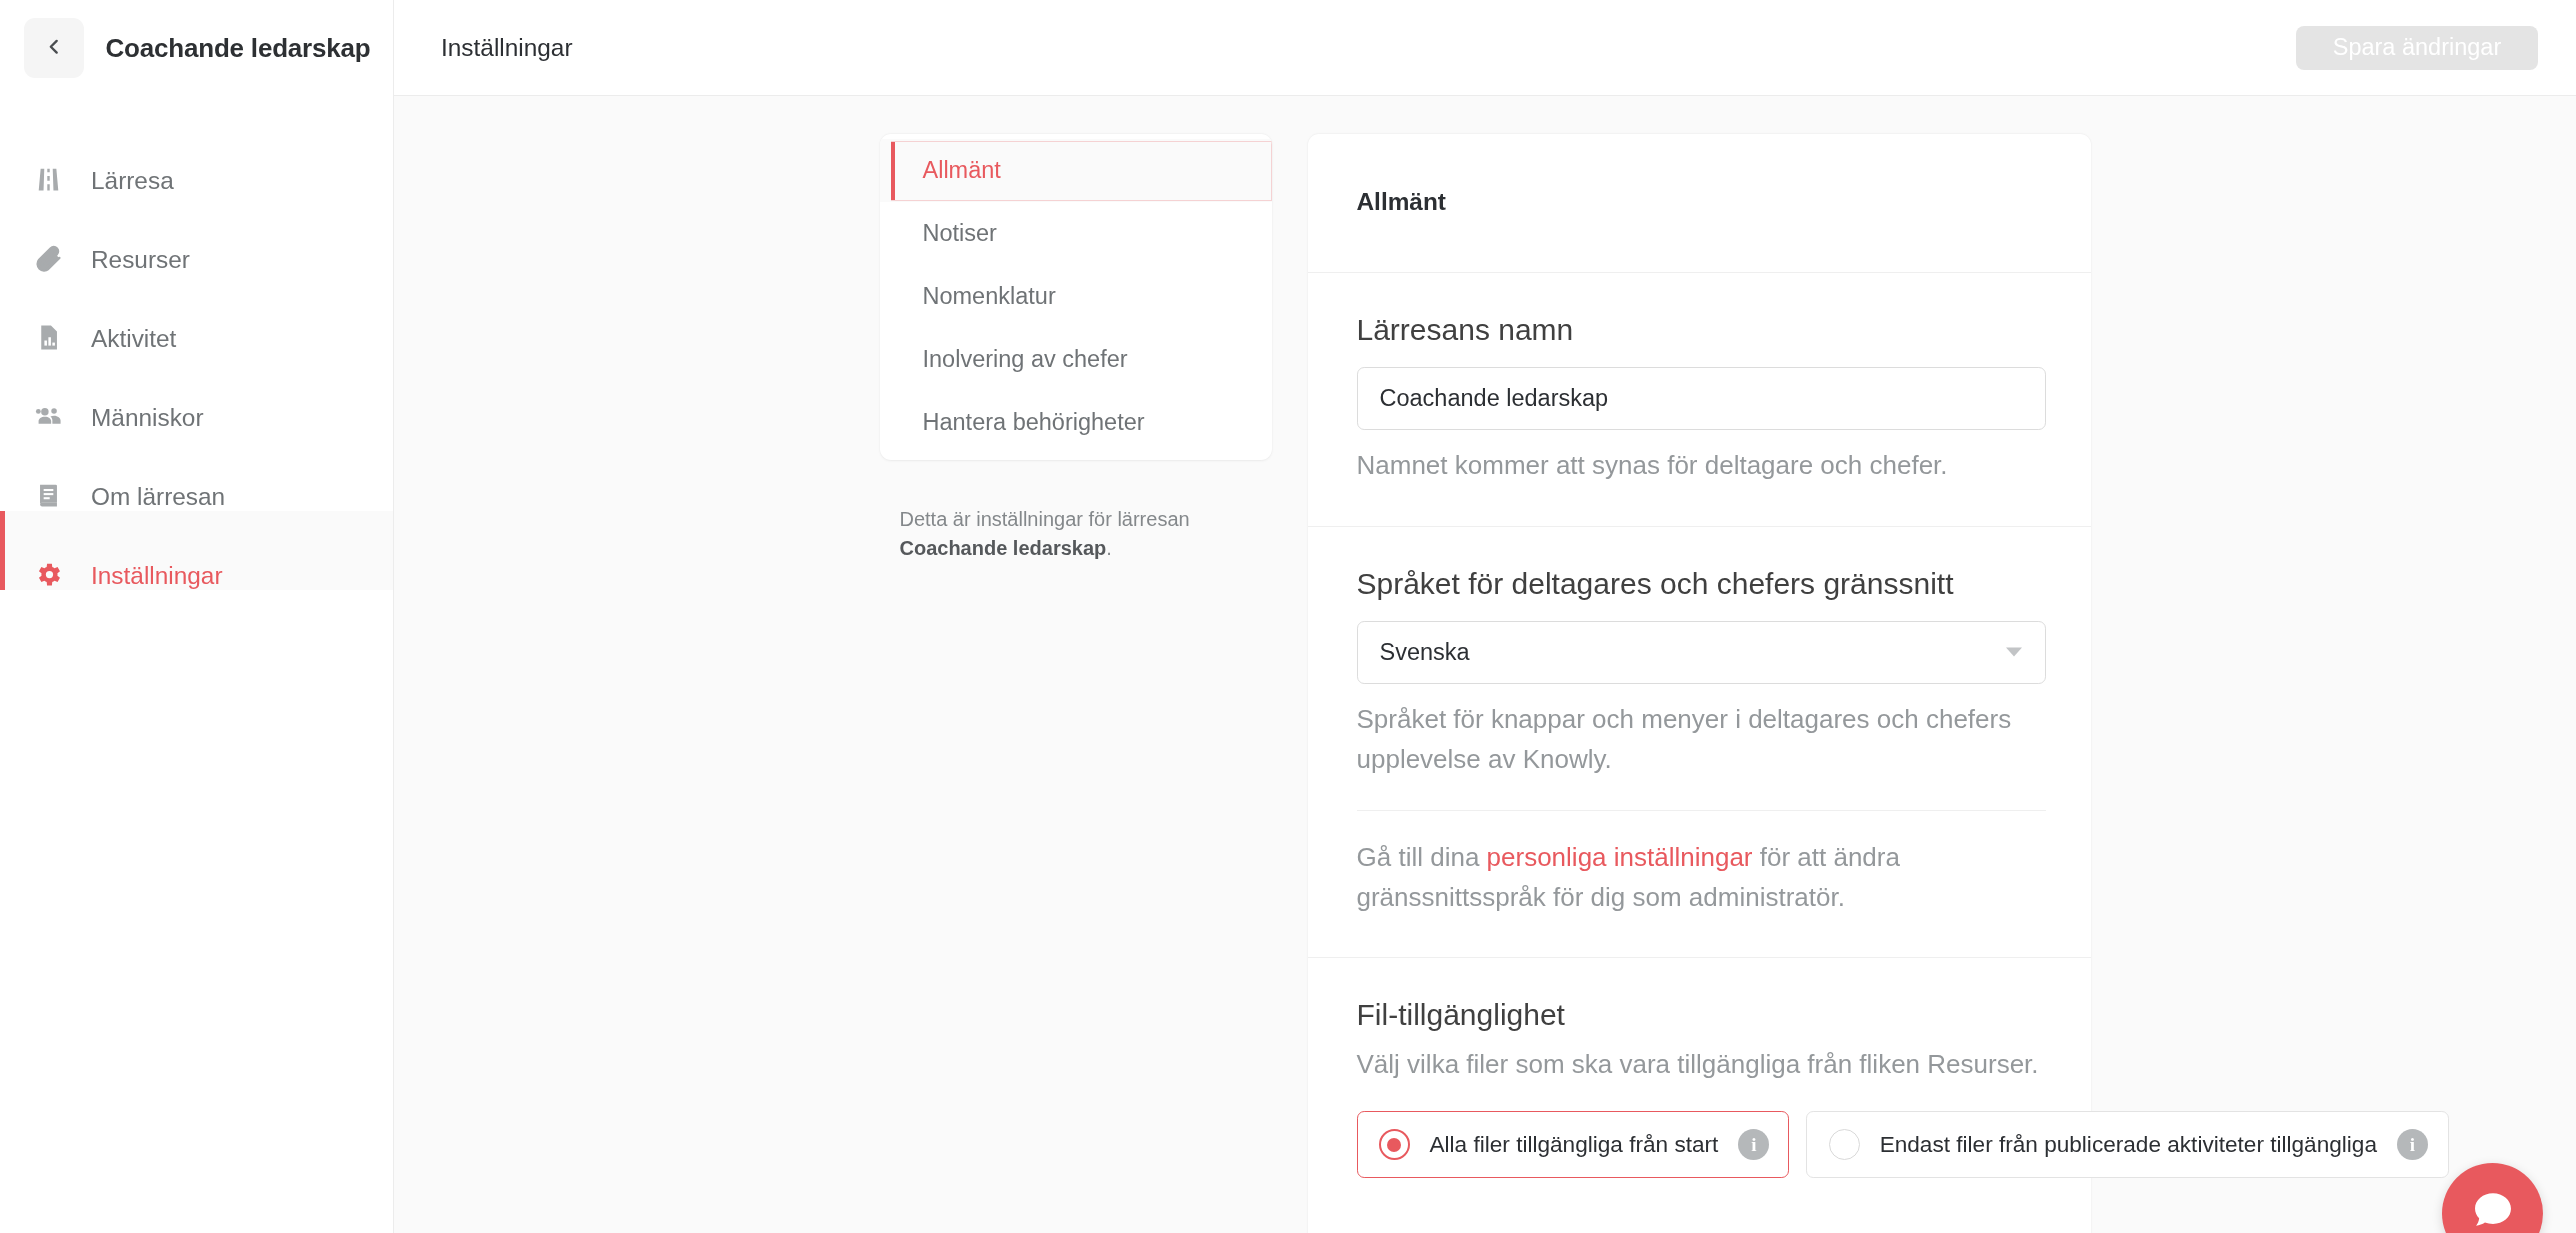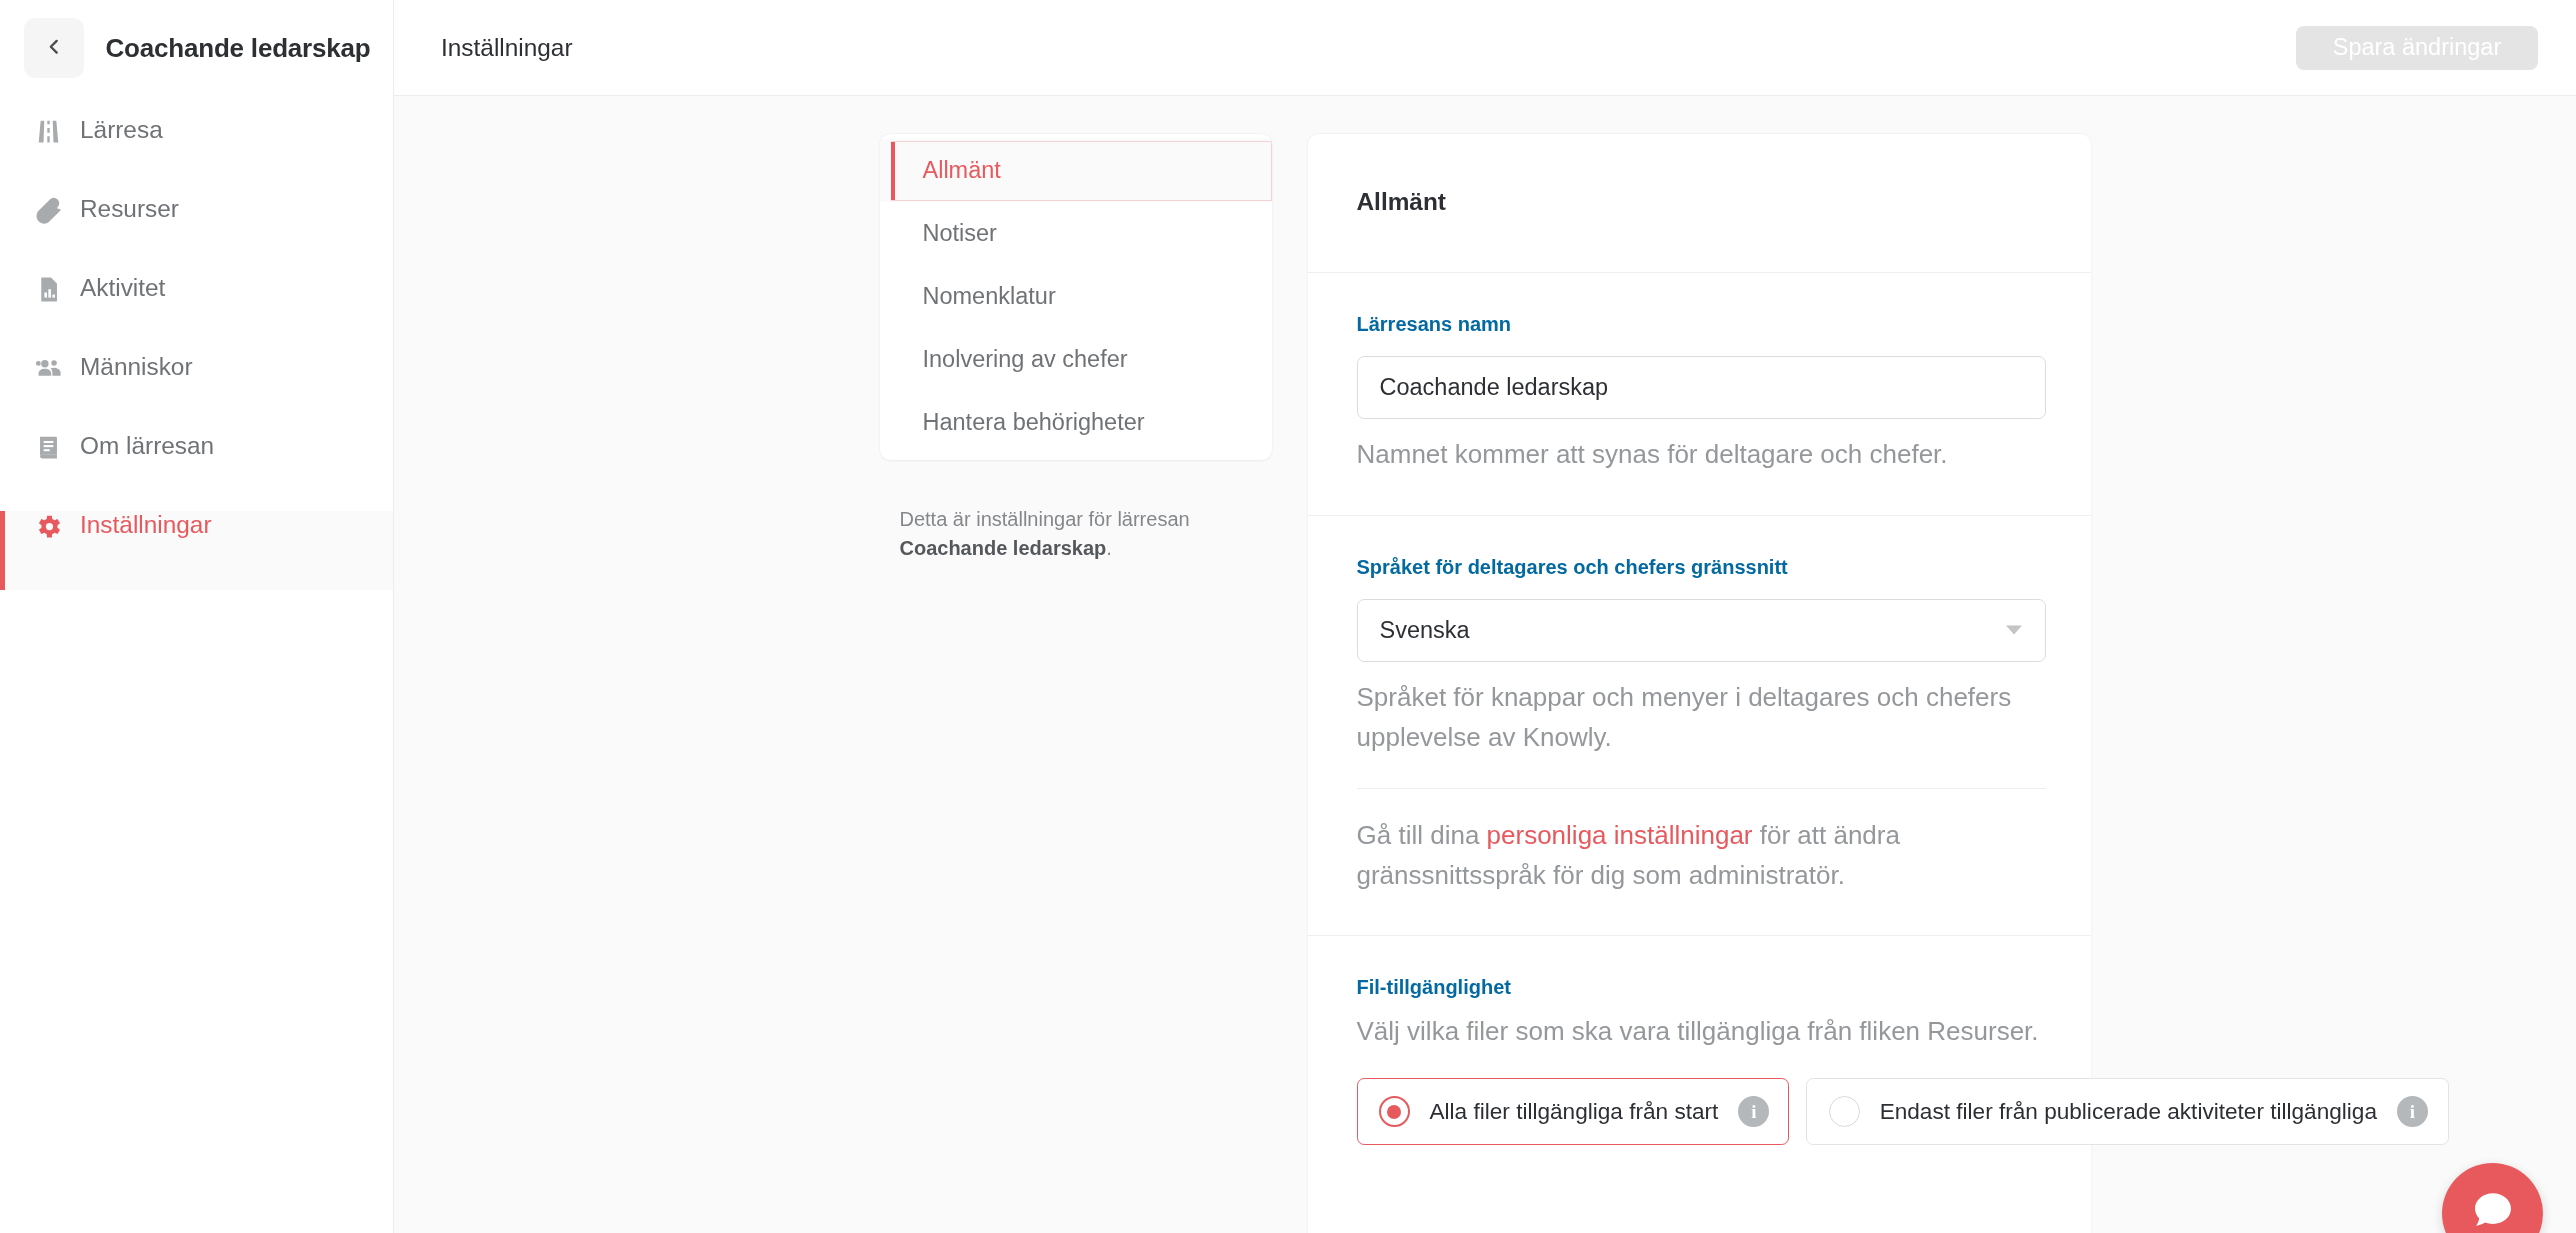--- a/index.html
+++ b/index.html
@@ -58,21 +58,21 @@
 
   
   .sidebar {
     width: 394px; flex: 0 0 394px;
     background: #ffffff;
     border-right: 0.9px solid #ececec;
     padding-top: 20px;
   }
   .nav-item {
     position: relative;
-    display: flex; align-items: flex-start; gap: 16px;
+    display: flex; align-items: flex-end; gap: 27px;
     height: 79px; padding-left: 33px;
     cursor: pointer;
     text-decoration: none;
   }
   .nav-item .nav-icon { width: 31px; height: 31px; flex: 0 0 31px; display: flex; align-items: center; justify-content: center; }
   .nav-item .nav-icon svg { width: 29px; height: 29px; fill: #a8abad; }
   .nav-label { font-size: 24.4px; color: #6f7376; white-space: nowrap; }
   .nav-item.active { background: #fafafa; }
   .nav-item.active::before {
     content: ""; position: absolute; left: 0; top: 0; bottom: 0;
@@ -129,21 +129,21 @@
     background: #ffffff;
     border-radius: 11px 11px 0 0;
     box-shadow: 0 0.9px 2.7px rgba(0,0,0,0.055), 0 0 0 0.9px rgba(0,0,0,0.012);
     min-height: 1105px;
   }
   .card-section { padding: 40px 45px 40px 49px; border-bottom: 0.9px solid #efefef; }
   .card-section.head { padding: 54px 49px 56px; }
   .card-section:last-child { border-bottom: none; }
 
   .section-h1 { font-size: 24.4px; font-weight: 700; color: #2c2f33; }
-  .field-label { font-size: 20px; font-weight: 700; color: #0369a1; margin-bottom: 20px; }
+  .field-label { font-size: 30px; font-weight: 400; color: #404040; margin-bottom: 20px; }
   .field-label.tight { margin-bottom: 12.7px; }
 
   .text-input {
     width: 100%; height: 63px;
     border: 0.9px solid #dcdcdc; border-radius: 7.2px;
     padding: 0 22px;
     font-size: 23.5px; font-family: inherit; color: #2c2f33;
     background: #ffffff; outline: none;
   }
 

